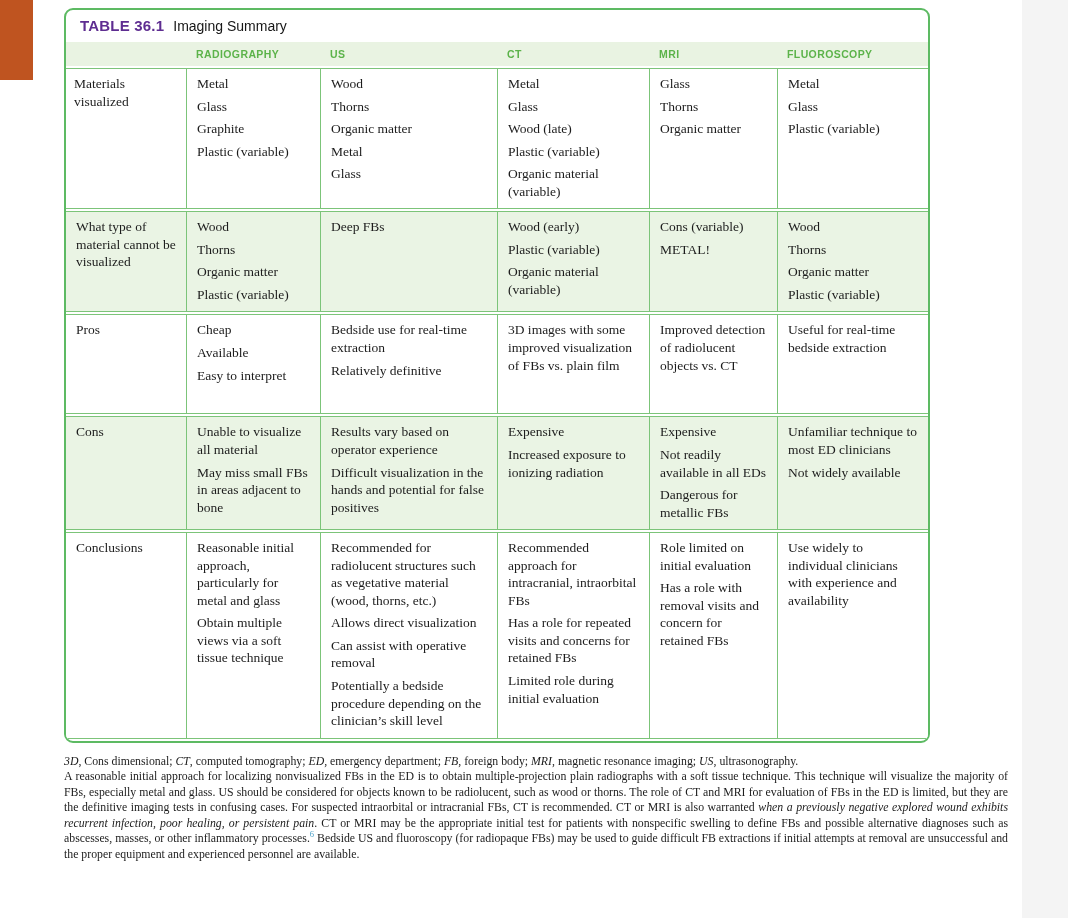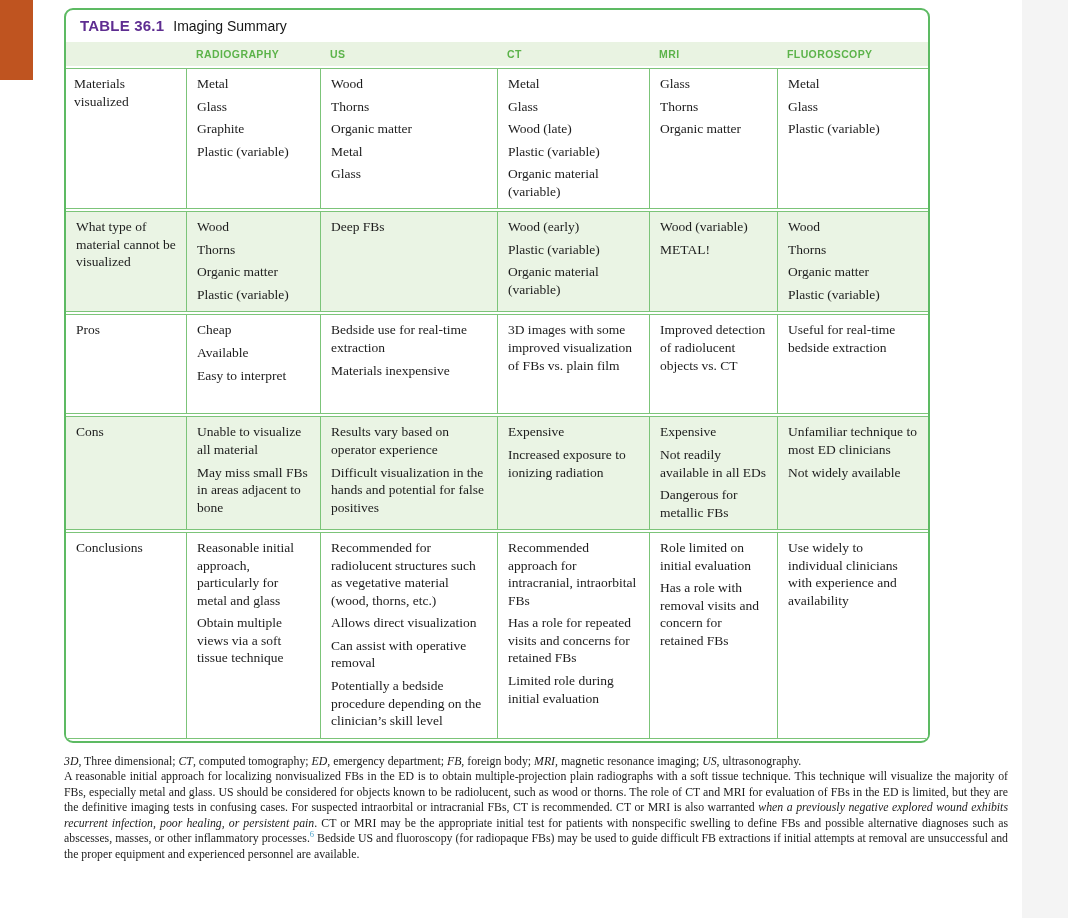--- a/index.html
+++ b/index.html
@@ -131,40 +131,40 @@
             </td>
             <td>
               <p>Deep FBs</p>
             </td>
             <td>
               <p>Wood (early)</p>
               <p>Plastic (variable)</p>
               <p>Organic material (variable)</p>
             </td>
             <td>
-              <p>Wood (variable)</p>
+              <p>Cons (variable)</p>
               <p>METAL!</p>
             </td>
             <td>
               <p>Wood</p>
               <p>Thorns</p>
               <p>Organic matter</p>
               <p>Plastic (variable)</p>
             </td>
           </tr>
           <tr>
             <td style="height: 100px;">Pros</td>
             <td>
               <p>Cheap</p>
               <p>Available</p>
               <p>Easy to interpret</p>
             </td>
             <td>
               <p>Bedside use for real-time extraction</p>
-              <p>Materials inexpensive</p>
+              <p>Relatively definitive</p>
             </td>
             <td>
               <p>3D images with some improved visualization of FBs vs. plain film</p>
             </td>
             <td>
               <p>Improved detection of radiolucent objects vs. CT</p>
             </td>
             <td>
               <p>Useful for real-time bedside extraction</p>
             </td>
@@ -216,16 +216,16 @@
             </td>
             <td>
               <p>Use widely to individual clinicians with experience and availability</p>
             </td>
           </tr>
         </tbody>
     </table>
   </div>
 
   <div class="footnote">
-    <div class="abbr"><em>3D</em><span>, Three dimensional; </span><em>CT</em><span>, computed tomography; </span><em>ED</em><span>, emergency department; </span><em>FB</em><span>, foreign body; </span><em>MRI</em><span>, magnetic resonance imaging; </span><em>US</em><span>, ultrasonography.</span></div>
+    <div class="abbr"><em>3D</em><span>, Cons dimensional; </span><em>CT</em><span>, computed tomography; </span><em>ED</em><span>, emergency department; </span><em>FB</em><span>, foreign body; </span><em>MRI</em><span>, magnetic resonance imaging; </span><em>US</em><span>, ultrasonography.</span></div>
     <div class="para"><span>A reasonable initial approach for localizing nonvisualized FBs in the ED is to obtain multiple-projection plain radiographs with a soft tissue technique. This technique will visualize the majority of FBs, especially metal and glass. US should be considered for objects known to be radiolucent, such as wood or thorns. The role of CT and MRI for evaluation of FBs in the ED is limited, but they are the definitive imaging tests in confusing cases. For suspected intraorbital or intracranial FBs, CT is recommended. CT or MRI is also warranted </span><em>when a previously negative explored wound exhibits recurrent infection, poor healing, or persistent pain</em><span>. CT or MRI may be the appropriate initial test for patients with nonspecific swelling to define FBs and possible alternative diagnoses such as abscesses, masses, or other inflammatory processes.</span><sup>6</sup><span> Bedside US and fluoroscopy (for radiopaque FBs) may be used to guide difficult FB extractions if initial attempts at removal are unsuccessful and the proper equipment and experienced personnel are available.</span></div>
   </div>
 </div>
 
 </body></html>

